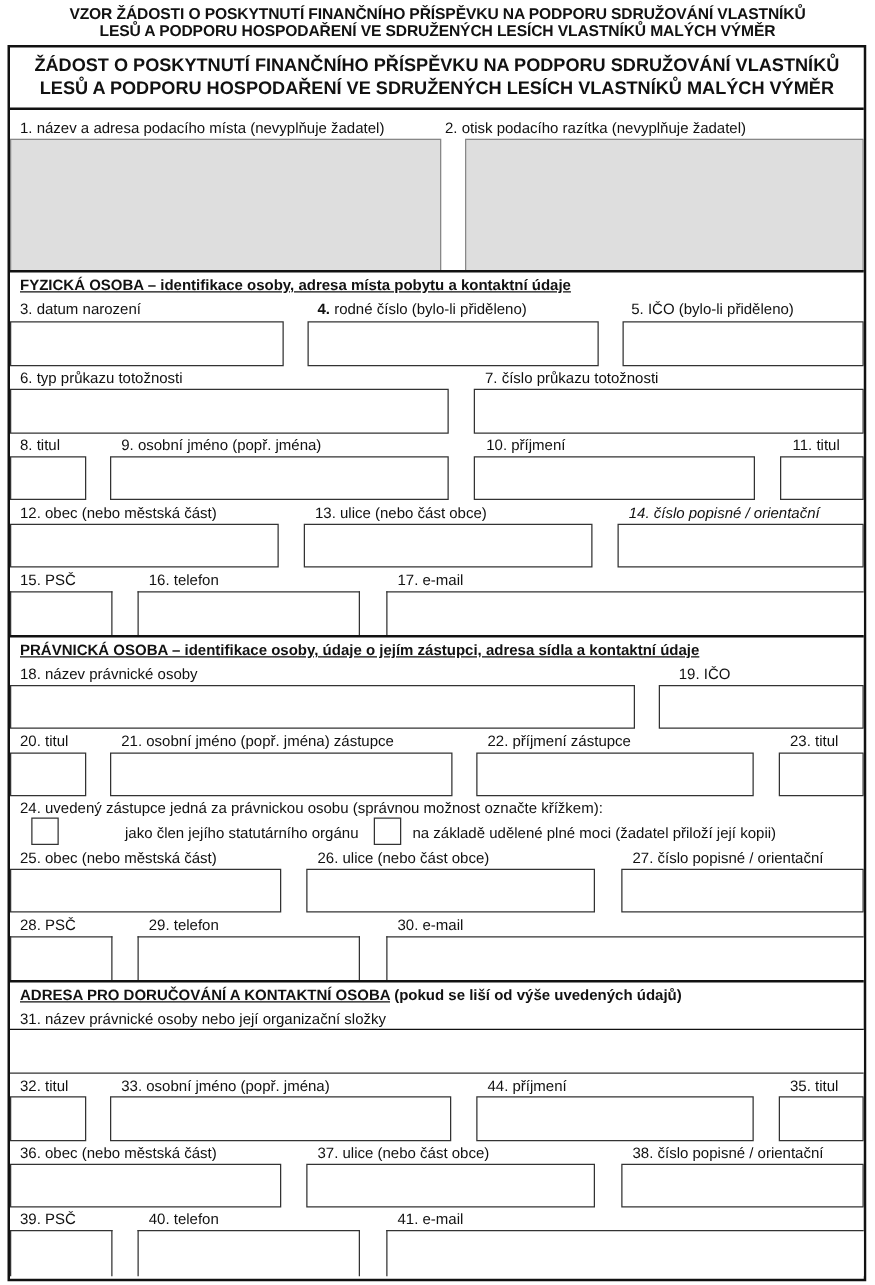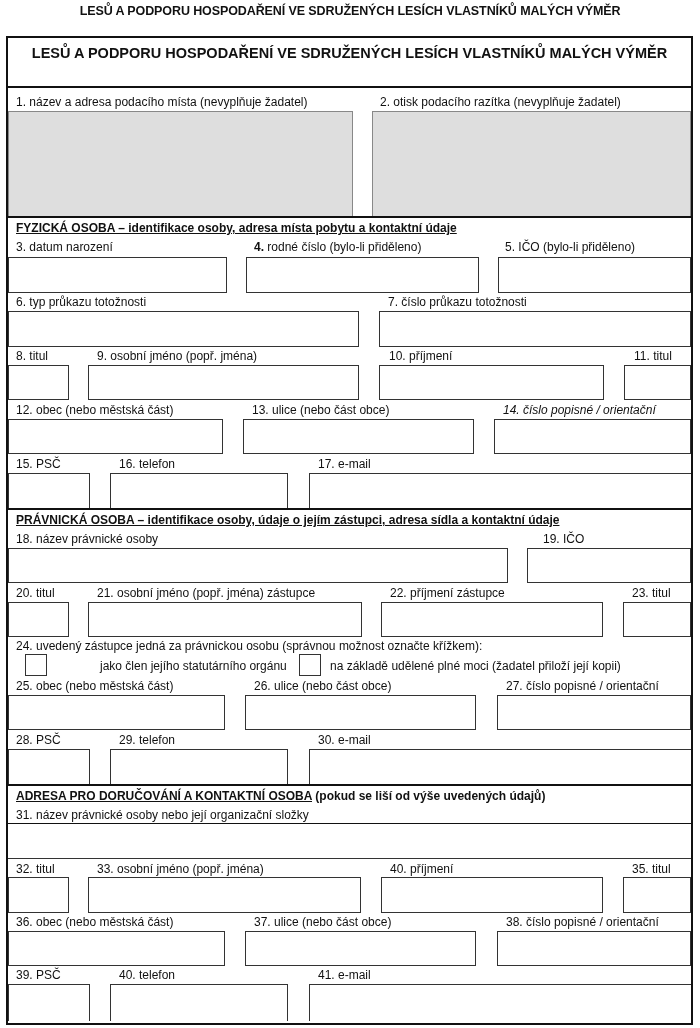--- a/index.html
+++ b/index.html
@@ -16,31 +16,33 @@
   .hline { height: 2px; background: #111; left: 8px; width: 683px; }
   .thin { height: 1px; background: #111; left: 8px; width: 683px; }
   .sec { font-size: 12px; font-weight: bold; line-height: 14px; white-space: nowrap; }
   .sec u { text-decoration: underline; }
   .cb { width: 22px; height: 22px; border: 1px solid #333; box-sizing: border-box; background: #fff; }
 </style>
 </head>
 <body>
 
 <div class="abs doc-title">
+  <div>VZOR ŽÁDOSTI O POSKYTNUTÍ FINANČNÍHO PŘÍSPĚVKU NA PODPORU SDRUŽOVÁNÍ VLASTNÍKŮ</div>
   <div>LESŮ A PODPORU HOSPODAŘENÍ VE SDRUŽENÝCH LESÍCH VLASTNÍKŮ MALÝCH VÝMĚR</div>
 </div>
 
 <div class="abs frame"></div>
 
 <div class="abs form-title">
+  <div>ŽÁDOST O POSKYTNUTÍ FINANČNÍHO PŘÍSPĚVKU NA PODPORU SDRUŽOVÁNÍ VLASTNÍKŮ</div>
   <div>LESŮ A PODPORU HOSPODAŘENÍ VE SDRUŽENÝCH LESÍCH VLASTNÍKŮ MALÝCH VÝMĚR</div>
 </div>
 
 <div class="abs lbl" style="left:16px;top:95px;">1. název a adresa podacího místa (nevyplňuje žadatel)</div>
-<div class="abs lbl" style="left:380px;top:95px;">2. otisk podacího razítka (nevyplňuje žadatel)</div>
+<div class="abs lbl" style="left:356px;top:95px;">2. otisk podacího razítka (nevyplňuje žadatel)</div>
 <div class="abs gray" style="left:8px;top:111px;width:345px;height:106px;"></div>
 <div class="abs gray" style="left:372px;top:111px;width:319px;height:106px;"></div>
 
 <div class="abs hline" style="top:216px;"></div>
 
 <div class="abs sec" style="left:16px;top:221px;"><u>FYZICKÁ OSOBA – identifikace osoby, adresa místa pobytu a kontaktní údaje</u></div>
 
 <div class="abs lbl" style="left:16px;top:240px;">3. datum narození</div>
 <div class="abs lbl" style="left:254px;top:240px;"><b>4.</b><span> rodné číslo (bylo-li přiděleno)</span></div>
 <div class="abs lbl" style="left:505px;top:240px;">5. IČO (bylo-li přiděleno)</div>
@@ -117,21 +119,21 @@
 <div class="abs hline" style="top:784px;"></div>
 
 <div class="abs sec" style="left:16px;top:789px;"><u>ADRESA PRO DORUČOVÁNÍ A KONTAKTNÍ OSOBA</u><span> (pokud se liší od výše uvedených údajů)</span></div>
 
 <div class="abs lbl" style="left:16px;top:808px;">31. název právnické osoby nebo její organizační složky</div>
 <div class="abs thin" style="top:823px;"></div>
 <div class="abs box" style="left:8px;top:824px;width:683px;height:35px;border-left:none;border-right:none;border-top:none;"></div>
 
 <div class="abs lbl" style="left:16px;top:862px;">32. titul</div>
 <div class="abs lbl" style="left:97px;top:862px;">33. osobní jméno (popř. jména)</div>
-<div class="abs lbl" style="left:390px;top:862px;">40. příjmení</div>
+<div class="abs lbl" style="left:390px;top:862px;">44. příjmení</div>
 <div class="abs lbl" style="left:632px;top:862px;">35. titul</div>
 <div class="abs box" style="left:8px;top:877px;width:61px;height:36px;"></div>
 <div class="abs box" style="left:88px;top:877px;width:273px;height:36px;"></div>
 <div class="abs box" style="left:381px;top:877px;width:222px;height:36px;"></div>
 <div class="abs box" style="left:623px;top:877px;width:68px;height:36px;"></div>
 
 <div class="abs lbl" style="left:16px;top:915px;">36. obec (nebo městská část)</div>
 <div class="abs lbl" style="left:254px;top:915px;">37. ulice (nebo část obce)</div>
 <div class="abs lbl" style="left:506px;top:915px;">38. číslo popisné / orientační</div>
 <div class="abs box" style="left:8px;top:931px;width:217px;height:35px;"></div>

